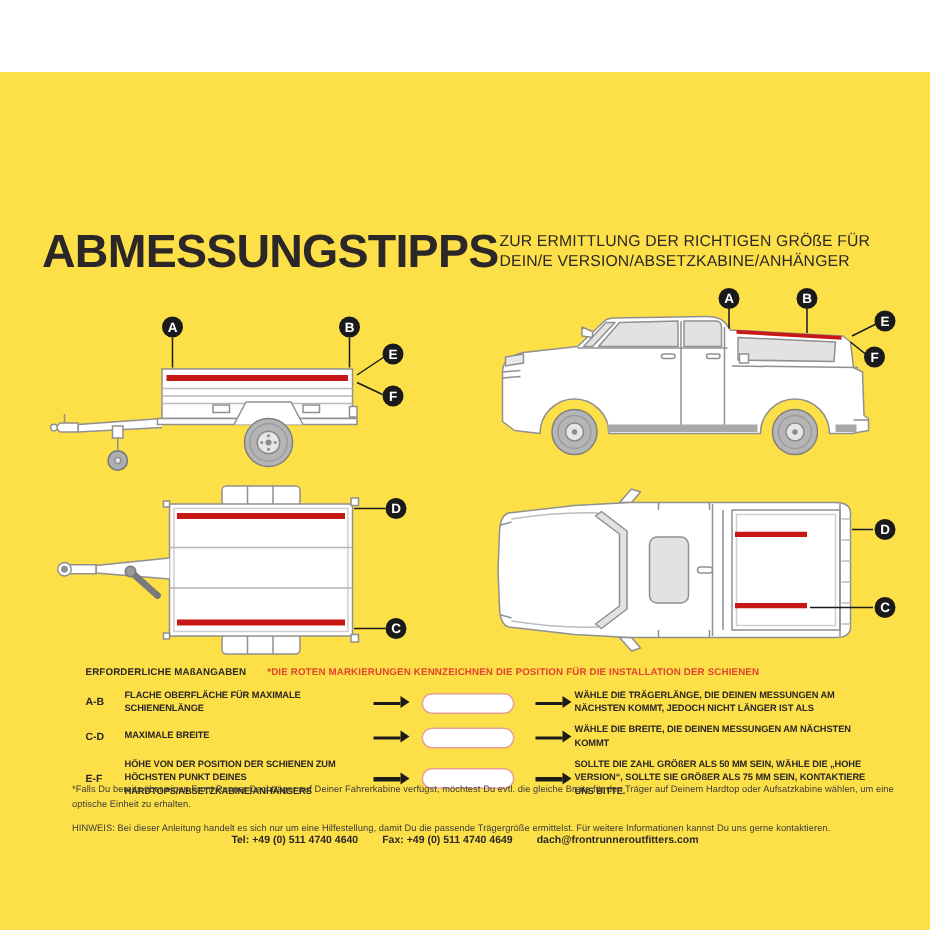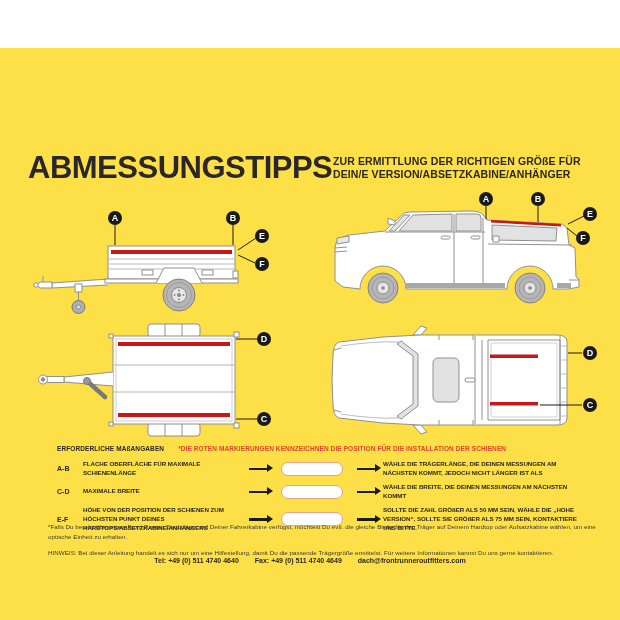--- a/index.html
+++ b/index.html
@@ -2,21 +2,21 @@
 <html><head>
 <meta charset="utf-8">
 <style>
   html,body{margin:0;padding:0;background:#ffffff;}
   .page{position:relative;width:620px;height:620px;background:#fde047;overflow:hidden;
         font-family:"Liberation Sans",sans-serif;color:#2b2627;margin-top:48px;}
 
   
   .title{position:absolute;left:28px;top:102px;font-size:31px;font-weight:800;
          letter-spacing:-.5px;color:#2b2627;white-space:nowrap;}
-  .subtitle{position:absolute;left:333px;top:107px;font-size:10.5px;font-weight:700;
+  .subtitle{position:absolute;left:333px;top:107px;font-size:10.5px;font-weight:400;
             line-height:1.22;color:#2b2627;letter-spacing:.1px;}
 
   
   .drawing{position:absolute;}
   .mkt{font-family:"Liberation Sans",sans-serif;font-size:9px;font-weight:bold;
        fill:#ffffff;text-anchor:middle;}
 
   
   .measure{position:absolute;left:30px;top:397px;width:565px;}
   .m-head{display:flex;gap:14px;padding-left:27px;font-size:6.5px;font-weight:700;

